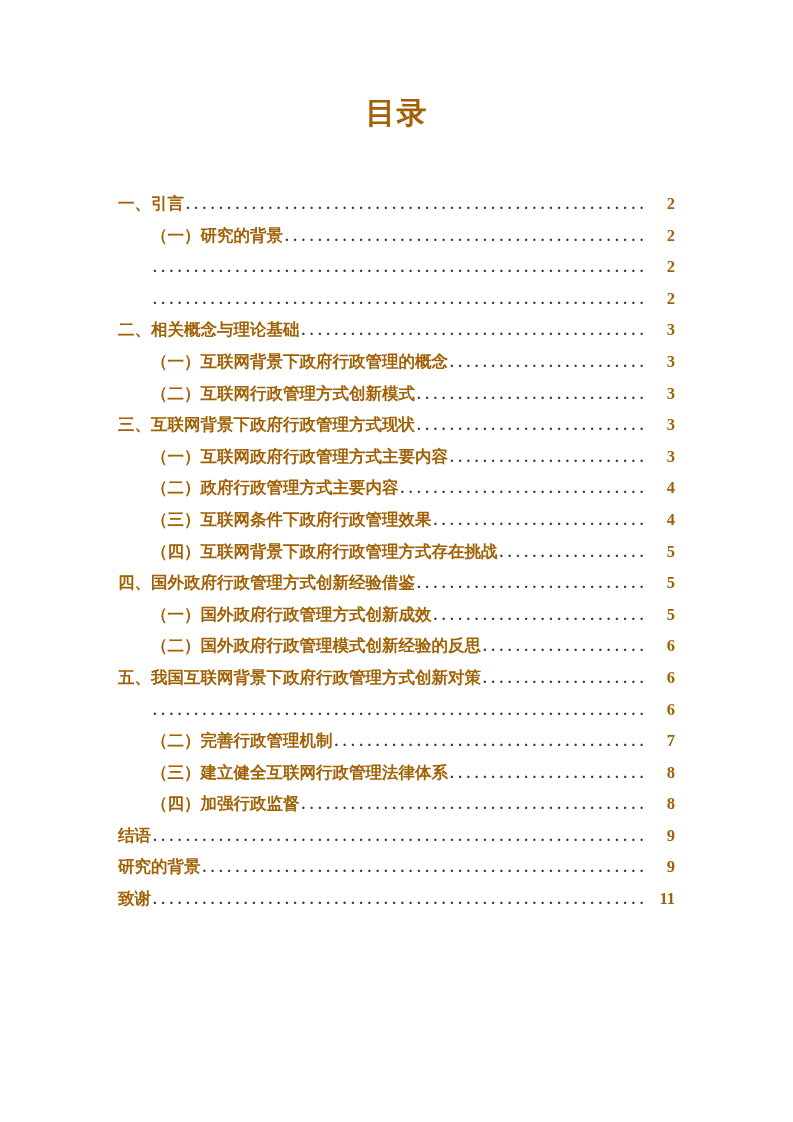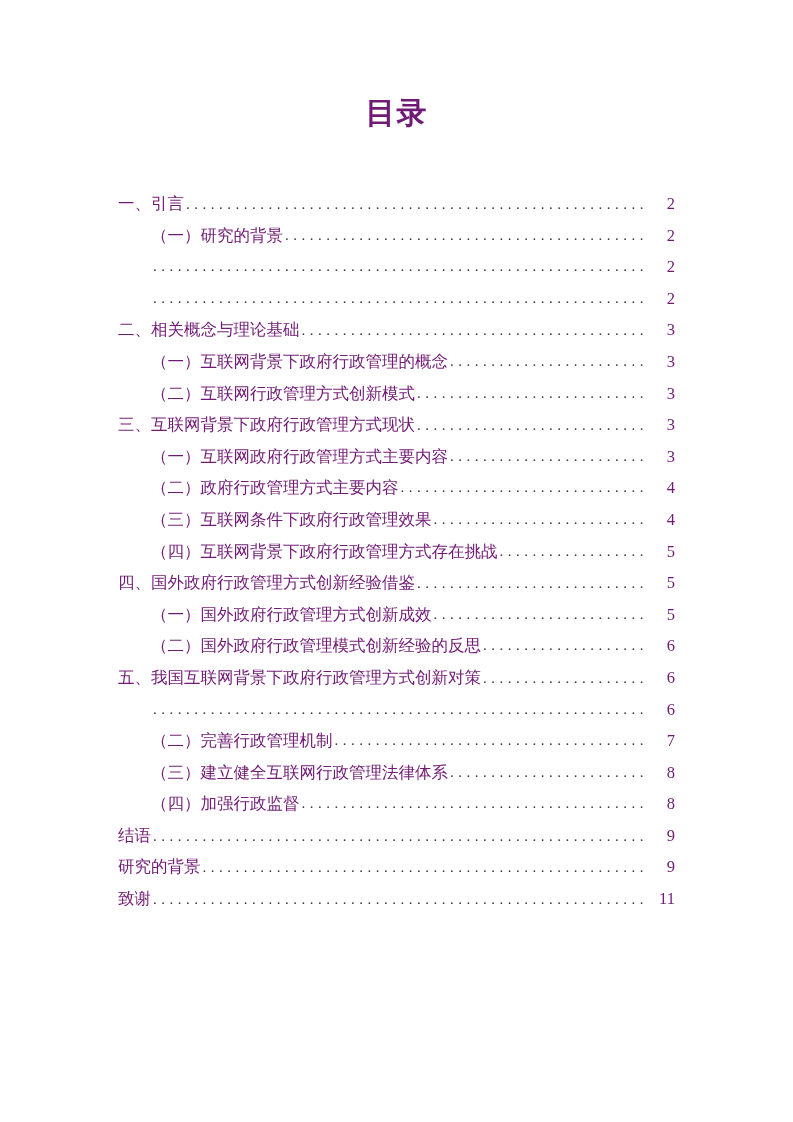--- a/index.html
+++ b/index.html
@@ -7,47 +7,47 @@
     padding: 0;
     background: #ffffff;
   }
   .page {
     position: relative;
     width: 793px;
     height: 1122px;
     margin: 0 auto;
     background: #ffffff;
     font-family: "Liberation Serif", "DejaVu Serif", serif;
-    color: #701a75;
+    color: #a16207;
     overflow: hidden;
     box-sizing: border-box;
   }
   .doc-title {
     margin: 0;
     padding-top: 90px;
     text-align: center;
     font-size: 30px;
     line-height: 46px;
     font-weight: 700;
     letter-spacing: 1px;
   }
   .toc {
     margin: 52px 118px 0 118px;
+    font-weight: bold;
   }
   .toc-row {
     display: flex;
     align-items: baseline;
     height: 31.6px;
     line-height: 31.6px;
     font-size: 16.5px;
     cursor: default;
   }
   .toc-row.level-2 {
     padding-left: 33px;
-    align-items: flex-end;
   }
   .toc-label {
     white-space: nowrap;
     flex: 0 0 auto;
   }
   .toc-leader {
     flex: 1 1 auto;
     overflow: hidden;
     white-space: nowrap;
     margin: 0 3px 0 2px;

